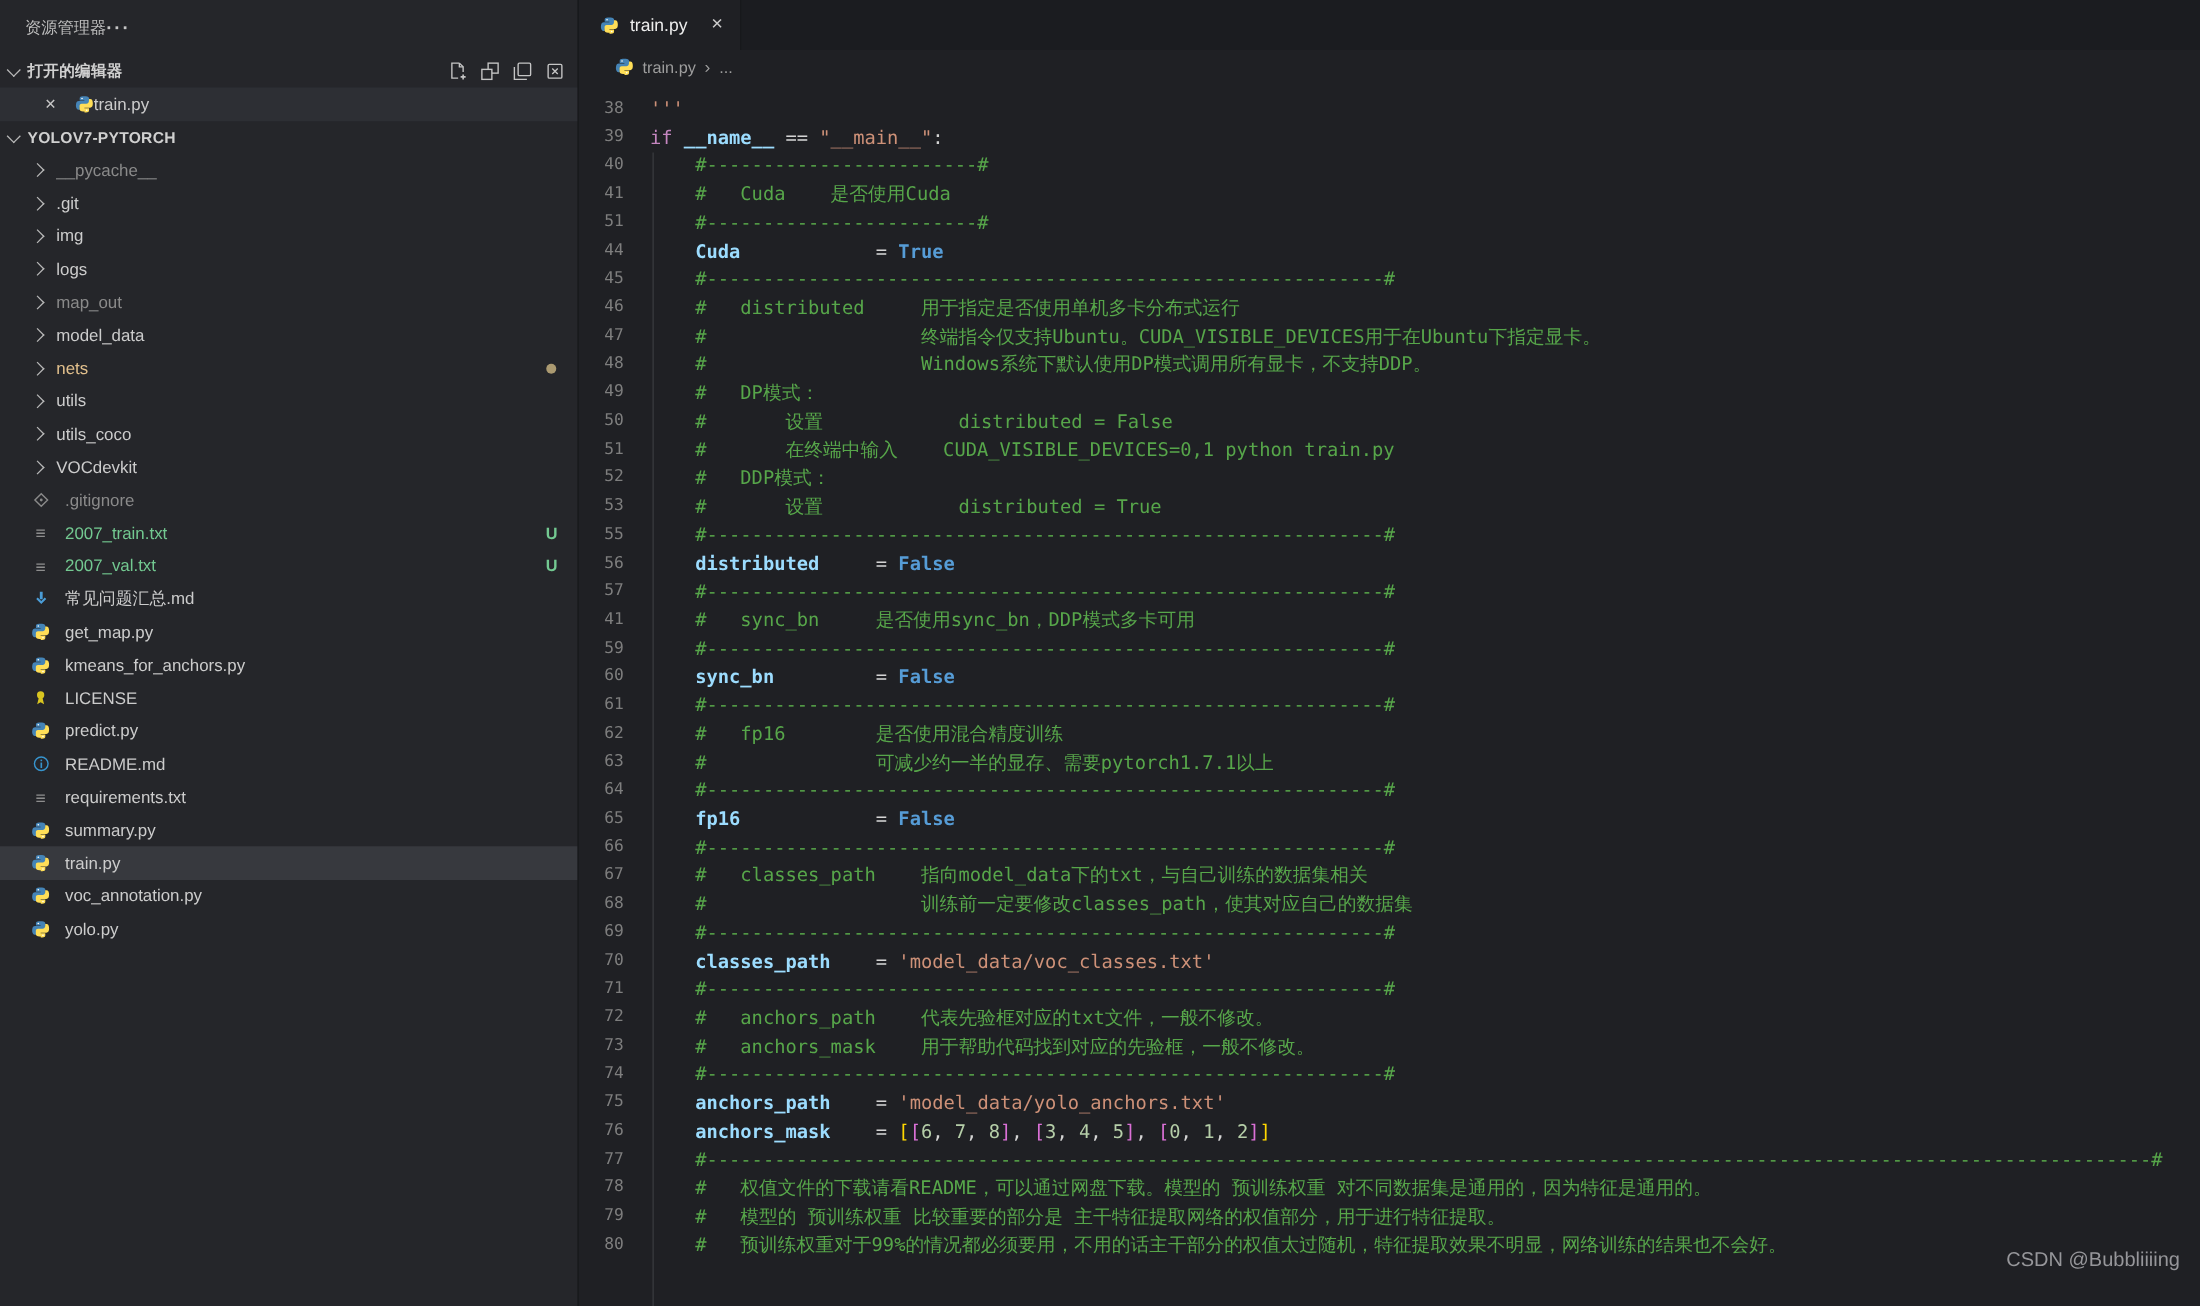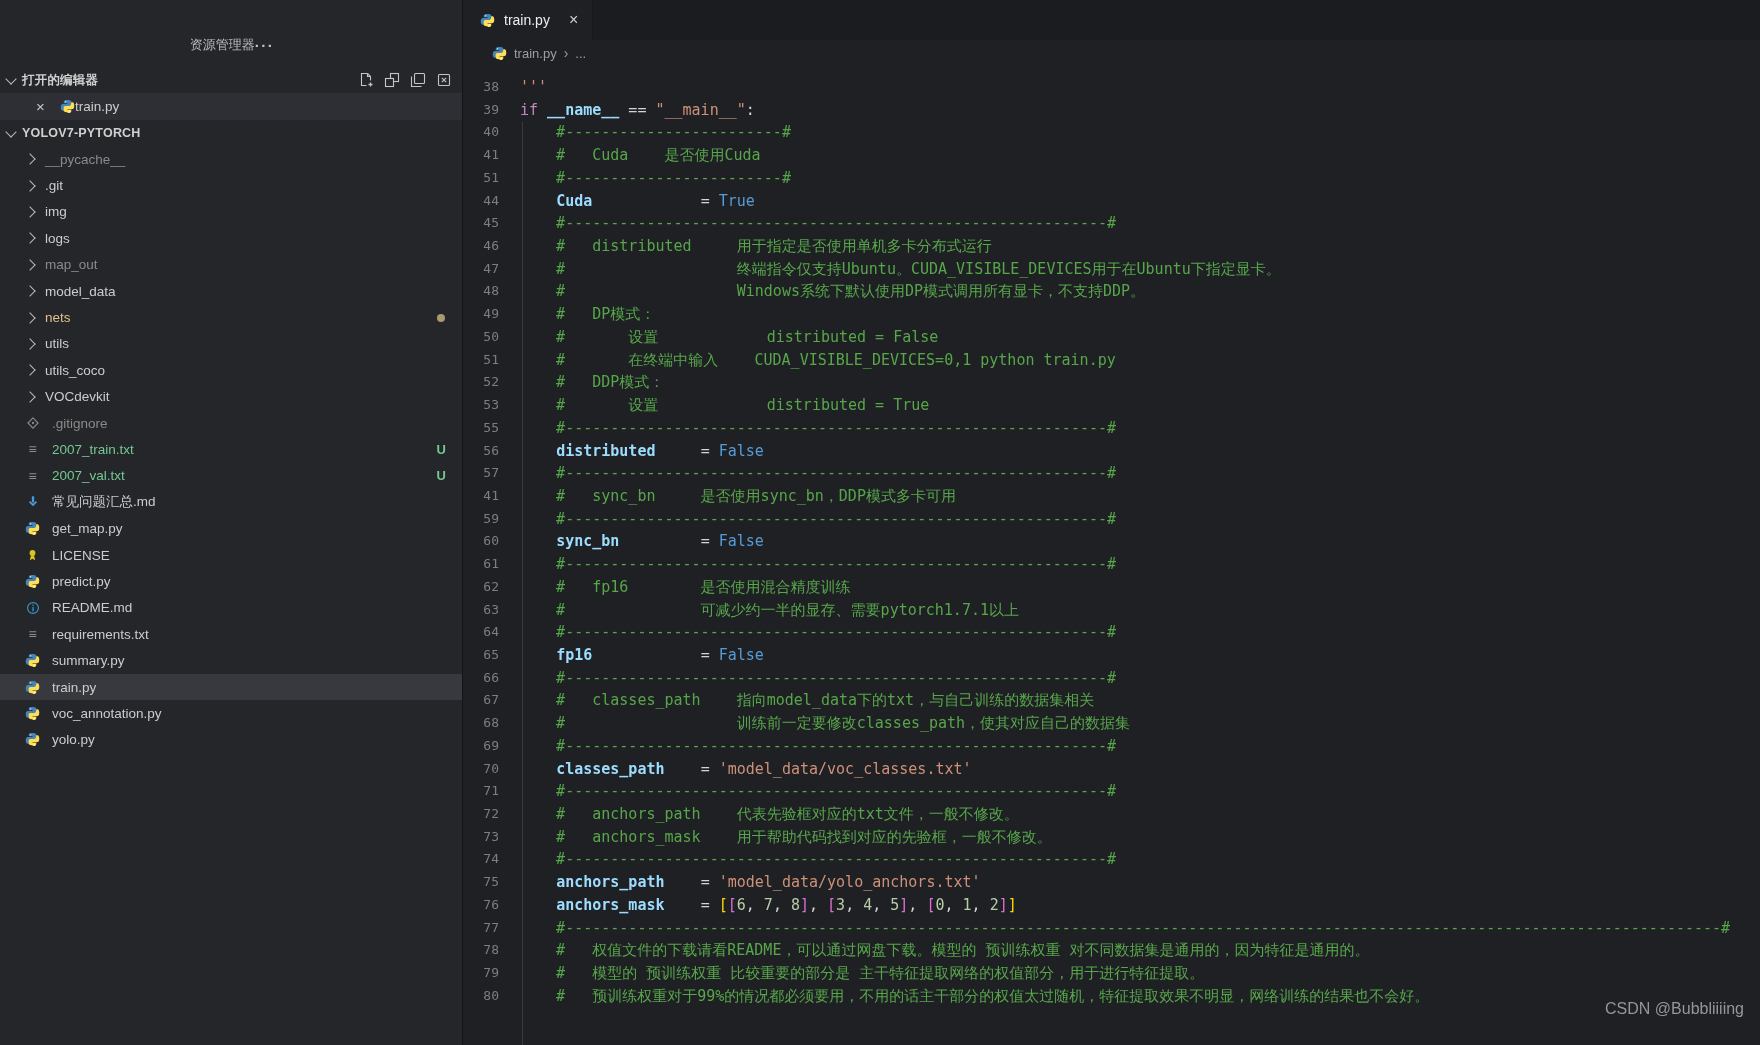--- a/index.html
+++ b/index.html
@@ -2,22 +2,22 @@
 <html><head>
 <meta charset="utf-8">
 <style>
   html,body{margin:0;padding:0;background:#1f2024;width:1760px;height:1045px;overflow:hidden;
     font-family:"Liberation Sans",sans-serif;-webkit-font-smoothing:antialiased;}
   .app{position:relative;width:1760px;height:1045px;display:flex;}
 
   
   .sidebar{width:462px;min-width:462px;height:100%;background:#25262a;border-right:1px solid #141416;
     color:#cccccc;font-size:13.5px;position:relative;overflow:hidden;}
-  .sb-title{height:44px;display:flex;align-items:center;justify-content:center;
-    padding:0 18px 0 20px;color:#bdbdbd;font-size:13px;margin-top:23px;}
+  .sb-title{height:44px;display:flex;align-items:center;justify-content:flex-start;
+    padding:0 18px 0 20px;color:#bdbdbd;font-size:13px;}
   .ellipsis{color:#c5c5c5;font-weight:bold;letter-spacing:1.5px;cursor:pointer;font-size:15px;}
   .section-header{height:26px;display:flex;align-items:center;font-weight:bold;font-size:12.5px;
     color:#d0d0d0;padding-left:7px;position:relative;}
   .sec-label{margin-left:7px;letter-spacing:.2px;}
   .sec-actions{position:absolute;right:10px;top:0;height:26px;display:flex;align-items:center;gap:10px;}
   .sec-actions svg{display:block;cursor:pointer;}
   .chev{width:7px;height:7px;border-right:1.5px solid #b9b9b9;border-bottom:1.5px solid #b9b9b9;
     display:inline-block;flex:none;}
   .chev.right{transform:rotate(-45deg);}
   .chev.down{transform:rotate(45deg);margin-top:-3px;}
@@ -47,21 +47,21 @@
   .bc-sep{color:#9d9d9d;font-size:14px;}
   .code-area{position:absolute;top:66px;left:0;right:0;bottom:0;overflow:hidden;
     font-family:"DejaVu Sans Mono",monospace;font-size:15px;}
   #code-lines{padding-top:10px;}
   .cline{height:22.72px;line-height:22.72px;display:flex;white-space:pre;}
   .gutter{width:57px;min-width:57px;text-align:right;padding-right:21px;box-sizing:border-box;
     color:#7e7e7e;font-size:13px;}
   .ctext{white-space:pre;color:#d4d4d4;}
   .guide{position:absolute;left:59px;top:56px;bottom:0;width:1px;background:#3a3b3f;}
   .tk-cmt{color:#57a64a;} .tk-kw{color:#c586c0;} .tk-var{color:#9cdcfe;font-weight:bold;}
-  .tk-str{color:#ce9178;} .tk-bool{color:#569cd6;} .tk-num{color:#b5cea8;} .tk-pln{color:#d4d4d4;}
+  .tk-str{color:#ce9178;} .tk-bool{color:#569cd6;font-weight:bold;} .tk-num{color:#b5cea8;} .tk-pln{color:#d4d4d4;}
   .tk-b1{color:#ffd700;} .tk-b2{color:#da70d6;}
   .watermark{position:absolute;right:16px;top:1000px;color:#96969a;font-size:16px;}
 </style>
 </head>
 <body>
 
 <div class="app">
 
   <aside class="sidebar">
     <div class="sb-title">
@@ -209,20 +209,31 @@
         <div class="row">
           <span class="ficon">
             <svg width="15" height="15" viewBox="0 0 16 16">
               <path fill="#4584b6" d="M7.9 1c-.9 0-1.7.1-2.4.2C4.2 1.5 4 2.1 4 3.1v1.5h4v.6H3.2c-1 0-1.9.6-2.2 1.8-.3 1.4-.3 2.3 0 3.7.3 1.1.9 1.8 1.9 1.8h1.2V10.8c0-1.2 1-2.3 2.2-2.3h4c1 0 1.8-.8 1.8-1.8V3.1c0-1-.8-1.7-1.8-1.9C9.6 1 8.8 1 7.9 1z"></path>
               <circle cx="6" cy="3" r=".7" fill="#fff"></circle>
               <path fill="#ffde57" d="M8.1 15c.9 0 1.7-.1 2.4-.2 1.3-.3 1.5-.9 1.5-1.9v-1.5H8v-.6h4.8c1 0 1.9-.6 2.2-1.8.3-1.4.3-2.3 0-3.7-.3-1.1-.9-1.8-1.9-1.8h-1.2v1.6c0 1.2-1 2.3-2.2 2.3h-4c-1 0-1.8.8-1.8 1.8v2.7c0 1 .8 1.7 1.8 1.9.7.1 1.5.2 2.4.2z"></path>
               <circle cx="10" cy="13" r=".7" fill="#fff"></circle>
             </svg>
           </span>
           <span class="flabel c-normal">get_map.py</span>
+        </div>
+        <div class="row">
+          <span class="ficon">
+            <svg width="15" height="15" viewBox="0 0 16 16">
+              <path fill="#4584b6" d="M7.9 1c-.9 0-1.7.1-2.4.2C4.2 1.5 4 2.1 4 3.1v1.5h4v.6H3.2c-1 0-1.9.6-2.2 1.8-.3 1.4-.3 2.3 0 3.7.3 1.1.9 1.8 1.9 1.8h1.2V10.8c0-1.2 1-2.3 2.2-2.3h4c1 0 1.8-.8 1.8-1.8V3.1c0-1-.8-1.7-1.8-1.9C9.6 1 8.8 1 7.9 1z"></path>
+              <circle cx="6" cy="3" r=".7" fill="#fff"></circle>
+              <path fill="#ffde57" d="M8.1 15c.9 0 1.7-.1 2.4-.2 1.3-.3 1.5-.9 1.5-1.9v-1.5H8v-.6h4.8c1 0 1.9-.6 2.2-1.8.3-1.4.3-2.3 0-3.7-.3-1.1-.9-1.8-1.9-1.8h-1.2v1.6c0 1.2-1 2.3-2.2 2.3h-4c-1 0-1.8.8-1.8 1.8v2.7c0 1 .8 1.7 1.8 1.9.7.1 1.5.2 2.4.2z"></path>
+              <circle cx="10" cy="13" r=".7" fill="#fff"></circle>
+            </svg>
+          </span>
+          <span class="flabel c-normal">kmeans_for_anchors.py</span>
         </div>
         <div class="row">
           <span class="ficon">
             <svg width="13" height="14" viewBox="0 0 16 16">
               <circle cx="8" cy="5.5" r="3.6" fill="#d9c520"></circle>
               <path d="M6.2 8.2 4.6 14.6l3.4-2 3.4 2-1.6-6.4z" fill="#d9c520"></path>
             </svg>
           </span>
           <span class="flabel c-normal">LICENSE</span>
         </div>

